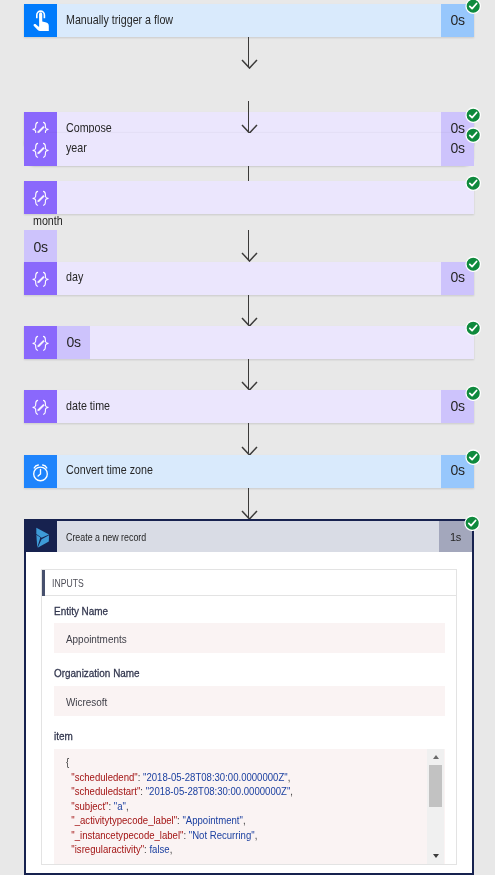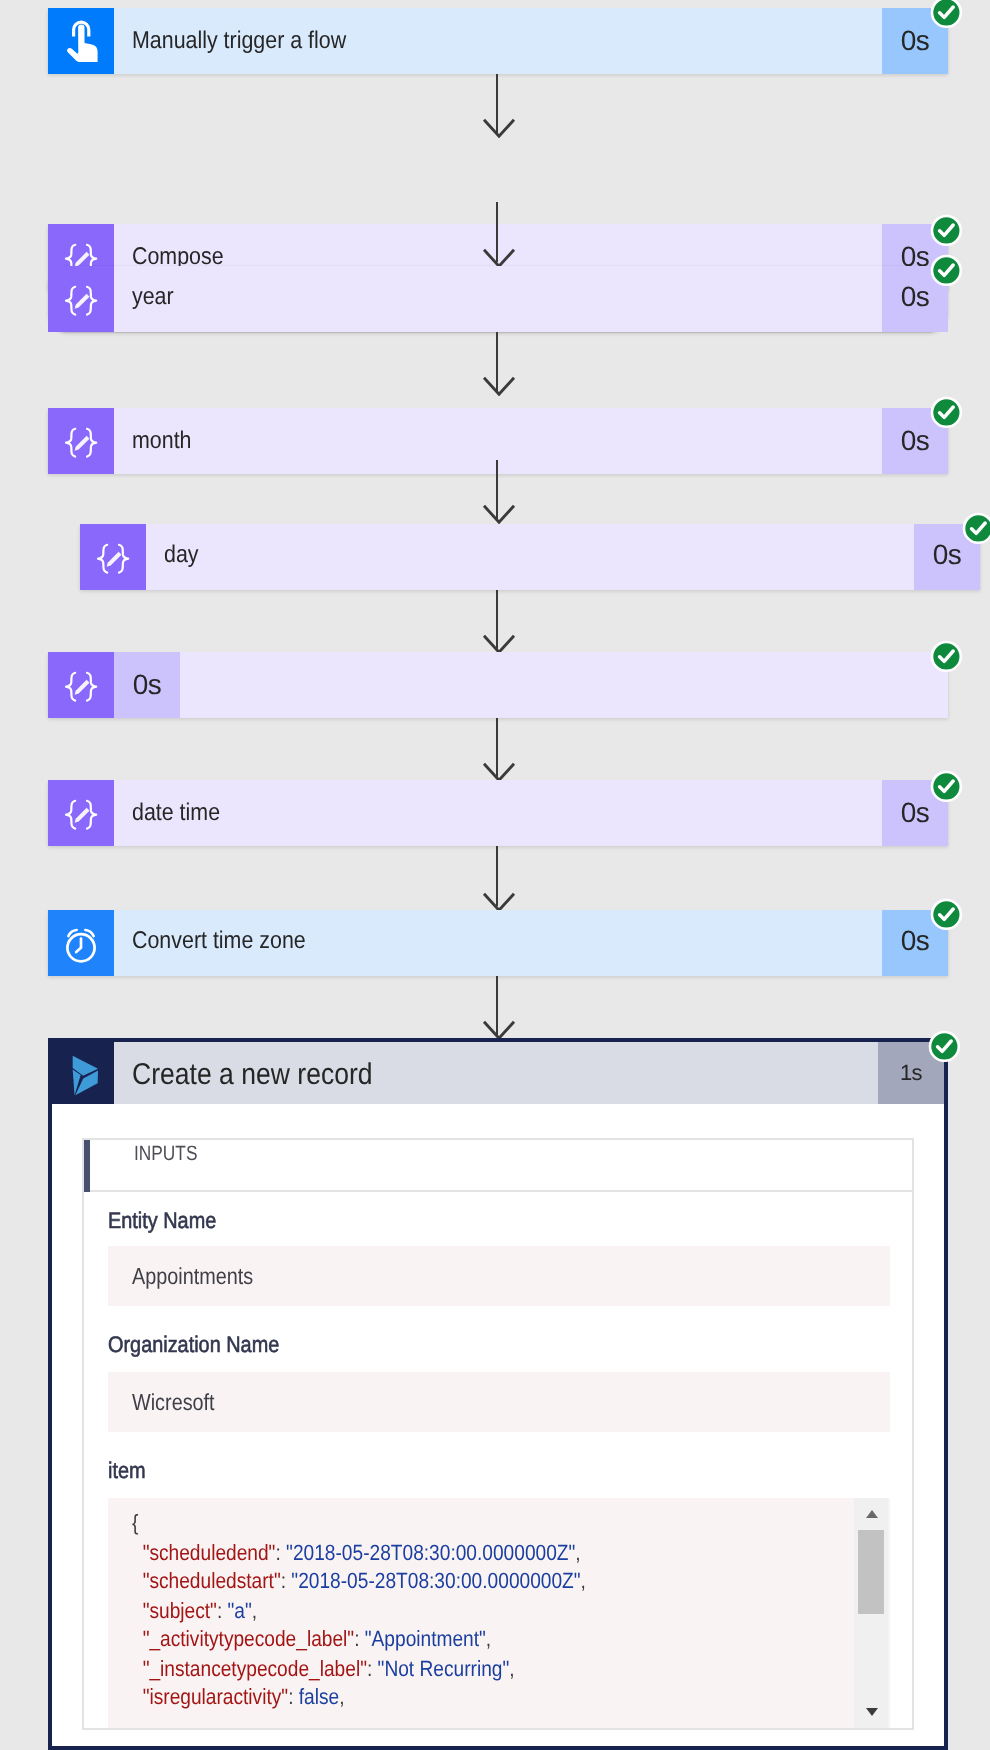--- a/index.html
+++ b/index.html
@@ -18,27 +18,27 @@
         font-size:14px;letter-spacing:-.3px;color:#262626;padding-bottom:2px;}
   .badge{position:absolute;right:-7.1px;top:-5.8px;width:16.4px;height:16.4px;line-height:0;z-index:3;}
   .conn{position:absolute;left:247.8px;width:1.3px;height:31.4px;}
   .conn .ln{position:absolute;left:0;top:0;width:1.3px;height:30px;background:#3b3a39;}
   .conn .hd{position:absolute;left:-7.3px;bottom:-0.8px;width:17px;height:10px;line-height:0;}
 
   .xcard{position:absolute;left:24px;width:450px;box-sizing:border-box;
         border:2px solid #17224f;background:#fff;height:356px;}
   .xhead{display:flex;align-items:stretch;height:31px;background:#d9dce5;position:relative;}
   .xhead .tile{background:#17224f;margin-left:-2px;width:33px;flex:0 0 33px;padding-left:2px;box-sizing:border-box;}
-  .xhead .title{flex:1 1 auto;display:flex;align-items:center;font-size:15px;color:#262626;padding-left:8.5px;padding-top:1px;}
+  .xhead .title{flex:1 1 auto;display:flex;align-items:center;font-size:10px;color:#262626;padding-left:8.5px;padding-top:1px;}
   .xhead .dur{width:33px;flex:0 0 33px;background:#a3a7bc;display:flex;align-items:center;
         justify-content:center;font-size:11px;letter-spacing:-.3px;color:#262626;}
   .xhead .badge{right:-8.1px;top:-6.4px;}
   .panel{margin:17.3px 15px 0 15px;border:1px solid #e3e3e3;background:#fff;}
-  .panel-head{height:22.2px;display:flex;align-items:flex-start;border-bottom:1px solid #e3e3e3;
-        font-size:10.3px;color:#4e4e57;padding-left:25px;padding-top:2px;position:relative;}
+  .panel-head{height:22.2px;display:flex;align-items:center;border-bottom:1px solid #e3e3e3;
+        font-size:10.3px;color:#4e4e57;padding-left:10px;padding-top:2px;position:relative;}
   .panel-head span:last-child{display:inline-block;transform:scaleX(0.84);transform-origin:left center;}
   .panel-accent{position:absolute;left:0;top:0;bottom:-1px;width:3px;background:#47506d;}
   .field{padding:0 11.5px;}
   .field+.field{margin-top:5.3px;}
   .flabel{font-size:11.3px;font-weight:normal;-webkit-text-stroke:0.3px #33374f;color:#33374f;line-height:14px;padding-top:8px;padding-bottom:5.8px;}
   .flabel-inner{display:inline-block;transform:scaleX(0.88);transform-origin:left center;}
   .fval{background:#faf3f3;font-size:11.6px;color:#3f3f48;padding:9.5px 12.5px;height:29.6px;box-sizing:border-box;line-height:12px;}
   .fval-inner{display:inline-block;transform:scaleX(0.855);transform-origin:left center;}
   .jsonbox{background:#faf3f3;position:relative;height:115.5px;overflow:hidden;}
   .jcode{padding:6.6px 12.5px;line-height:14.5px;color:#3f3f48;white-space:normal;font-size:0;}
@@ -124,21 +124,21 @@
           <circle cx="8.2" cy="8.2" r="7.2" fill="#0f8a3d" stroke="#fff" stroke-width="1.3"></circle>
           <path d="M4.8 8.4L7.1 10.7 11.6 5.5" fill="none" stroke="#fff" stroke-width="1.75" stroke-linecap="round" stroke-linejoin="round"></path>
         </svg></div>
 </div>
 <div class="conn" style="top:165.8px;">
       <div class="ln"></div>
       <div class="hd"><svg width="17" height="10" viewBox="0 0 17 10">
           <path d="M1.0 0.9L8.5 9.1 16.0 0.9" fill="none" stroke="#3b3a39" stroke-width="1.45"></path>
         </svg></div>
     </div>
-<div class="card" style="top:204px;background:#ebe6fd;">
+<div class="card" style="top:181px;background:#ebe6fd;flex-direction:column;">
  <div class="tile" style="background:#8a68fc;">
         <svg width="33" height="33" viewBox="0 0 33 33">
           <g fill="none" stroke="#fff" stroke-width="1.1" stroke-linecap="round" stroke-linejoin="round">
 <path d="M13.6 10.4C11.1 11.0 11.9 13.4 11.6 15.5 11.4 16.7 10.5 17.1 9.0 17.35 10.5 17.6 11.4 18.0 11.6 19.2 11.9 21.3 11.1 23.7 13.6 24.3"></path>
 <path d="M19.5 10.4C22.0 11.0 21.2 13.4 21.5 15.5 21.7 16.7 22.6 17.1 24.1 17.35 22.6 17.6 21.7 18.0 21.5 19.2 21.2 21.3 22.0 23.7 19.5 24.3"></path>
 </g>
           <path d="M19.3 13.9l1.45 1.45-5.45 5.45-2.0 .55 .55-2.0z" fill="#fff" opacity=".92"></path>
         </svg>
       </div>
  <div class="title">
@@ -149,21 +149,21 @@
           <circle cx="8.2" cy="8.2" r="7.2" fill="#0f8a3d" stroke="#fff" stroke-width="1.3"></circle>
           <path d="M4.8 8.4L7.1 10.7 11.6 5.5" fill="none" stroke="#fff" stroke-width="1.75" stroke-linecap="round" stroke-linejoin="round"></path>
         </svg></div>
 </div>
 <div class="conn" style="top:230.2px;">
       <div class="ln"></div>
       <div class="hd"><svg width="17" height="10" viewBox="0 0 17 10">
           <path d="M1.0 0.9L8.5 9.1 16.0 0.9" fill="none" stroke="#3b3a39" stroke-width="1.45"></path>
         </svg></div>
     </div>
-<div class="card" style="top:261.6px;background:#ebe6fd;margin-left:16px;">
+<div class="card" style="top:261.6px;background:#ebe6fd;">
  <div class="tile" style="background:#8a68fc;">
         <svg width="33" height="33" viewBox="0 0 33 33">
           <g fill="none" stroke="#fff" stroke-width="1.1" stroke-linecap="round" stroke-linejoin="round">
 <path d="M13.6 10.4C11.1 11.0 11.9 13.4 11.6 15.5 11.4 16.7 10.5 17.1 9.0 17.35 10.5 17.6 11.4 18.0 11.6 19.2 11.9 21.3 11.1 23.7 13.6 24.3"></path>
 <path d="M19.5 10.4C22.0 11.0 21.2 13.4 21.5 15.5 21.7 16.7 22.6 17.1 24.1 17.35 22.6 17.6 21.7 18.0 21.5 19.2 21.2 21.3 22.0 23.7 19.5 24.3"></path>
 </g>
           <path d="M19.3 13.9l1.45 1.45-5.45 5.45-2.0 .55 .55-2.0z" fill="#fff" opacity=".92"></path>
         </svg>
       </div>
  <div class="title">

